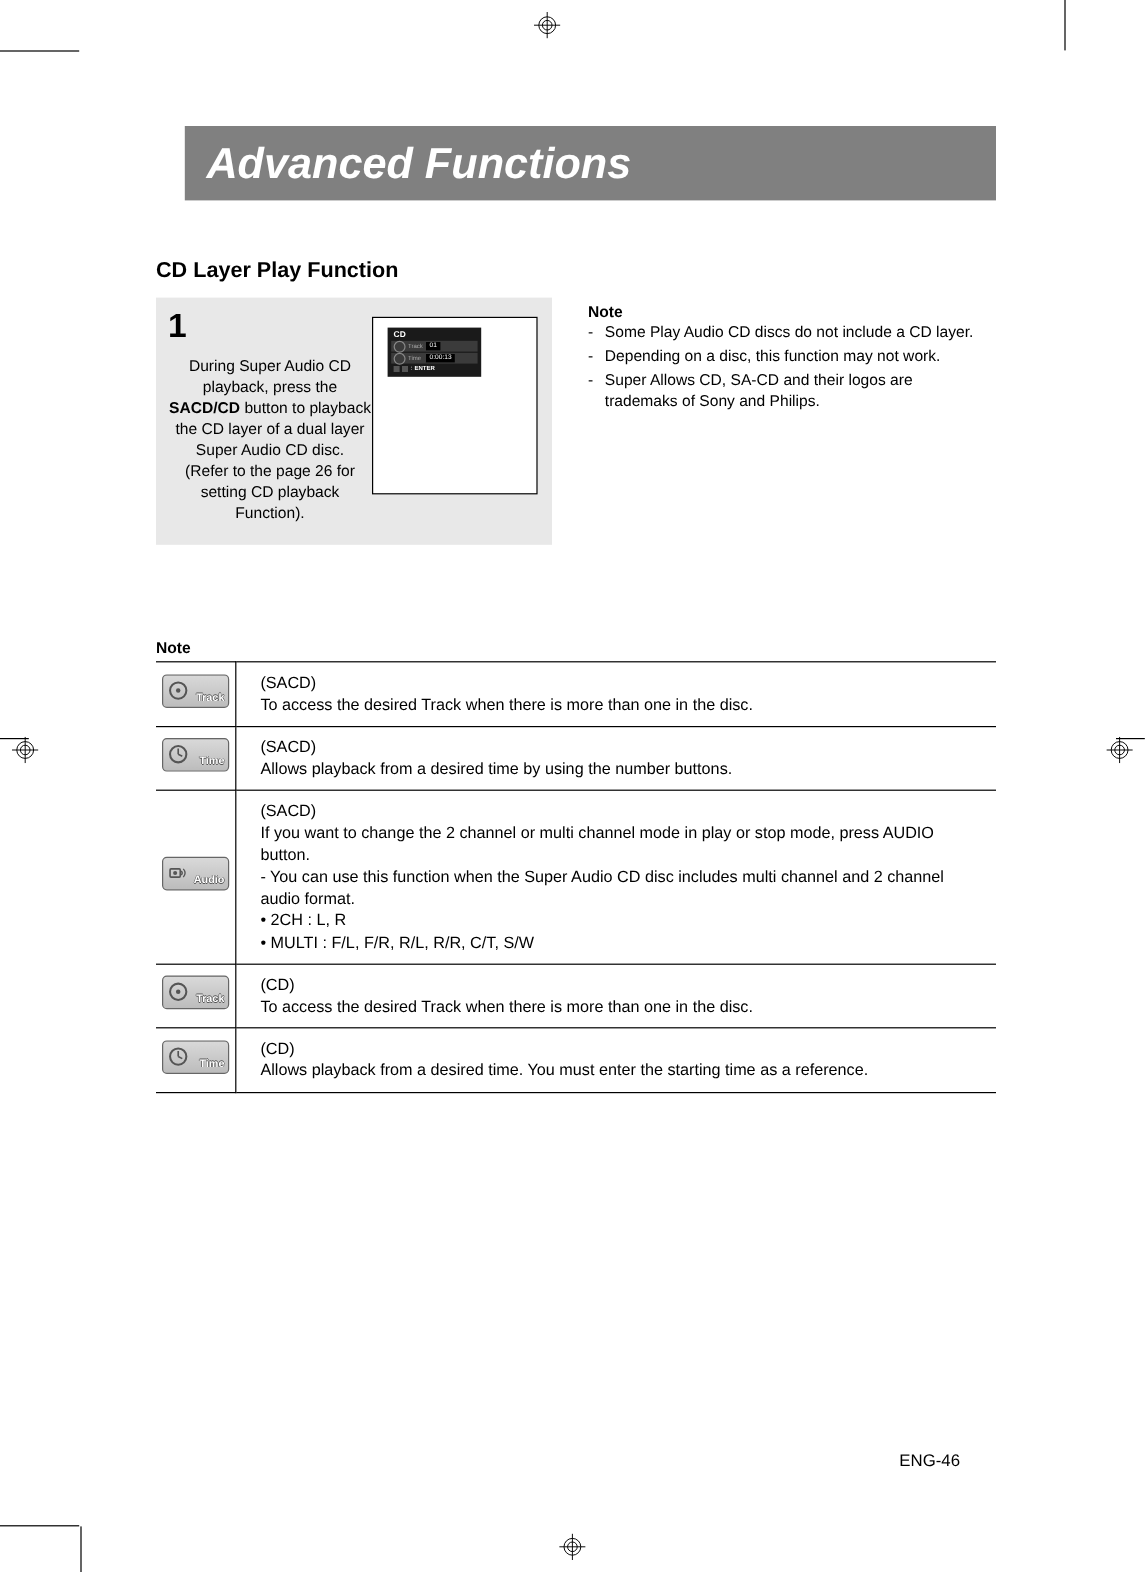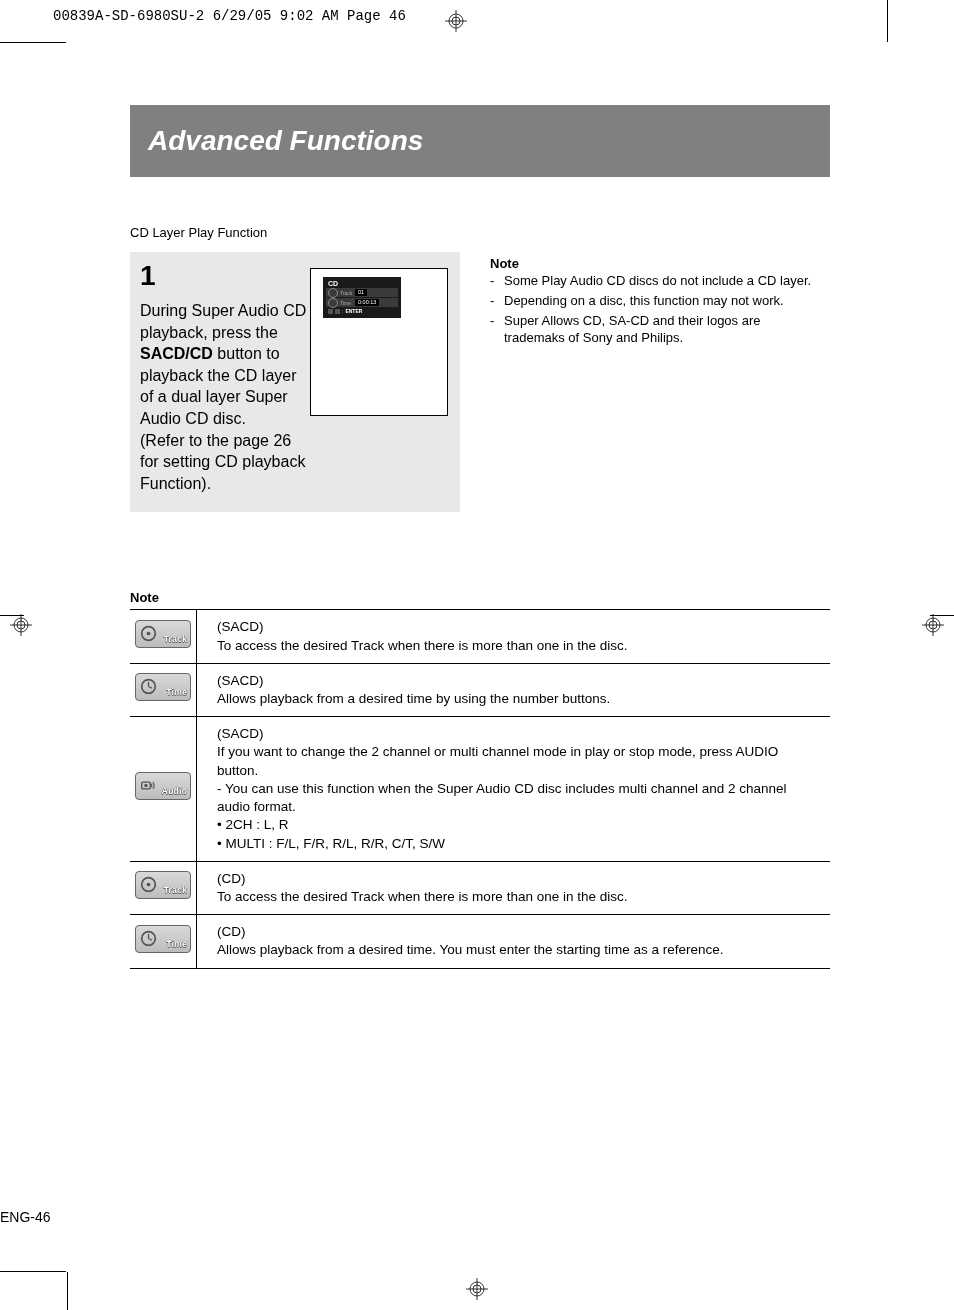--- a/index.html
+++ b/index.html
@@ -10,28 +10,28 @@
 .regmark svg { width:100%; height:100%; }
 .reg-top { left: 445px; top: 10px; }
 .reg-bottom { left: 466px; bottom: 10px; }
 .reg-left { left: 10px; top: 614px; }
 .reg-right { right: 10px; top: 614px; }
 
 .slug { position: absolute; left: 53px; top: 8px; font-family: "Courier New", monospace; font-size: 14px; color: #000; letter-spacing: 0; }
 
 .content { position: absolute; left: 130px; top: 105px; width: 700px; }
 
-.title-bar { background: #808080; color: #fff; font-size: 28px; font-weight: bold; padding: 20px 18px; font-style: italic; letter-spacing: 0; }
-
-.subhead { font-size: 13px; font-weight: normal; margin-top: 48px; }
+.title-bar { background: #808080; color: #fff; font-size: 36px; font-weight: bold; padding: 10px 18px; font-style: italic; letter-spacing: 0; margin-left: 24px; }
+
+.subhead { font-size: 18px; font-weight: bold; margin-top: 48px; }
 
 .two-col { display: flex; margin-top: 12px; }
 .left-box { background: #e8e8e8; width: 330px; min-height: 170px; padding: 8px 0 18px 0; display: flex; }
 .step-num { font-size: 28px; font-weight: bold; font-family: Arial, sans-serif; }
-.step-text { font-size: 16px; line-height: 1.35; margin-top: 8px; }
+.step-text { font-size: 13px; line-height: 1.35; margin-top: 8px; text-align: center; }
 .step-col { width: 170px; padding-left: 10px; }
 .screen-cell { flex: 1; background: #e8e8e8; padding: 8px 12px 8px 0; }
 .tv-screen { background: #fff; border: 1px solid #000; height: 138px; padding: 8px 0 0 12px; }
 .osd { background: #1a1a1a; width: 72px; padding: 3px 3px 4px 3px; }
 .osd-title { color: #fff; font-size: 7px; font-weight: bold; padding-left: 2px; }
 .osd-row { display:flex; align-items:center; background:#3b3b3b; margin-top:1px; height:9px; }
 .osd-icon { width:8px; height:8px; border:0.5px solid #888; border-radius:50%; margin:0 2px; }
 .osd-label { color:#aaa; font-size:5px; flex:0 0 14px; }
 .osd-val { background:#000; color:#fff; font-size:5.5px; padding:0 3px; margin-left:1px; height:7px; line-height:7px; }
 .osd-enter { color:#fff; font-size:5px; display:flex; align-items:center; margin-top:1px; padding-left:2px; gap:2px; }
@@ -45,21 +45,21 @@
 
 .note2 { font-size: 13px; font-weight: bold; margin-top: 78px; margin-bottom: 4px; }
 
 table.info { border-collapse: collapse; width: 100%; }
 table.info td { border-top: 1px solid #000; border-bottom: 1px solid #000; padding: 8px 20px; vertical-align: middle; font-size: 13.5px; line-height: 1.35; }
 table.info td.icon-cell { width: 58px; border-right: 1px solid #000; text-align: center; vertical-align: middle; padding:4px 4px; }
 .btn-icon { display:inline-block; width:54px; height:26px; border:1px solid #666; border-radius:4px; background:linear-gradient(#d9d9d9,#bcbcbc); position:relative; }
 .btn-icon .glyph { position:absolute; left:4px; top:4px; width:17px; height:17px; }
 .btn-icon .lbl { position:absolute; right:3px; bottom:2px; color:#fff; font-size:9px; font-weight:bold; text-shadow: -0.5px 0 #555, 0 0.5px #555, 0.5px 0 #555, 0 -0.5px #555; }
 
-.page-num { position: absolute; left: 0; width: 800px; bottom: 85px; text-align: left; font-size: 14px; }
+.page-num { position: absolute; left: 0; width: 800px; bottom: 85px; text-align: right; font-size: 14px; }
 
 
 .tick { position:absolute; background:#000; }
 .t1 { left:0; top:42px; width:66px; height:1px; }
 .t3 { left:887px; top:0; width:1px; height:42px; background:#000; }
 .t4 { left:0; top:615px; width:24px; height:1px; }
 .t5 { right:0; top:615px; width:24px; height:1px; }
 .t6 { left:0; bottom:38px; width:66px; height:1px; }
 .t7 { left:67px; bottom:0; width:1px; height:38px; }
 </style>
@@ -101,21 +101,20 @@
   </div>
   <div class="regmark reg-right">
     <svg viewBox="0 0 22 22">
         <circle cx="11" cy="11" r="7" fill="none" stroke="#000" stroke-width="0.8"></circle>
         <circle cx="11" cy="11" r="4" fill="none" stroke="#000" stroke-width="0.8"></circle>
         <line x1="0" y1="11" x2="22" y2="11" stroke="#000" stroke-width="0.8"></line>
         <line x1="11" y1="0" x2="11" y2="22" stroke="#000" stroke-width="0.8"></line>
       </svg>
   </div>
 
-  <div class="slug">00839A-SD-6980SU-2  6/29/05  9:02 AM  Page 46</div>
 
   <div class="content">
     <div class="title-bar">Advanced Functions</div>
 
     <div class="subhead">CD Layer Play Function</div>
 
     <div class="two-col">
       <div class="left-box">
         <div class="step-col">
           <div class="step-num">1</div>

